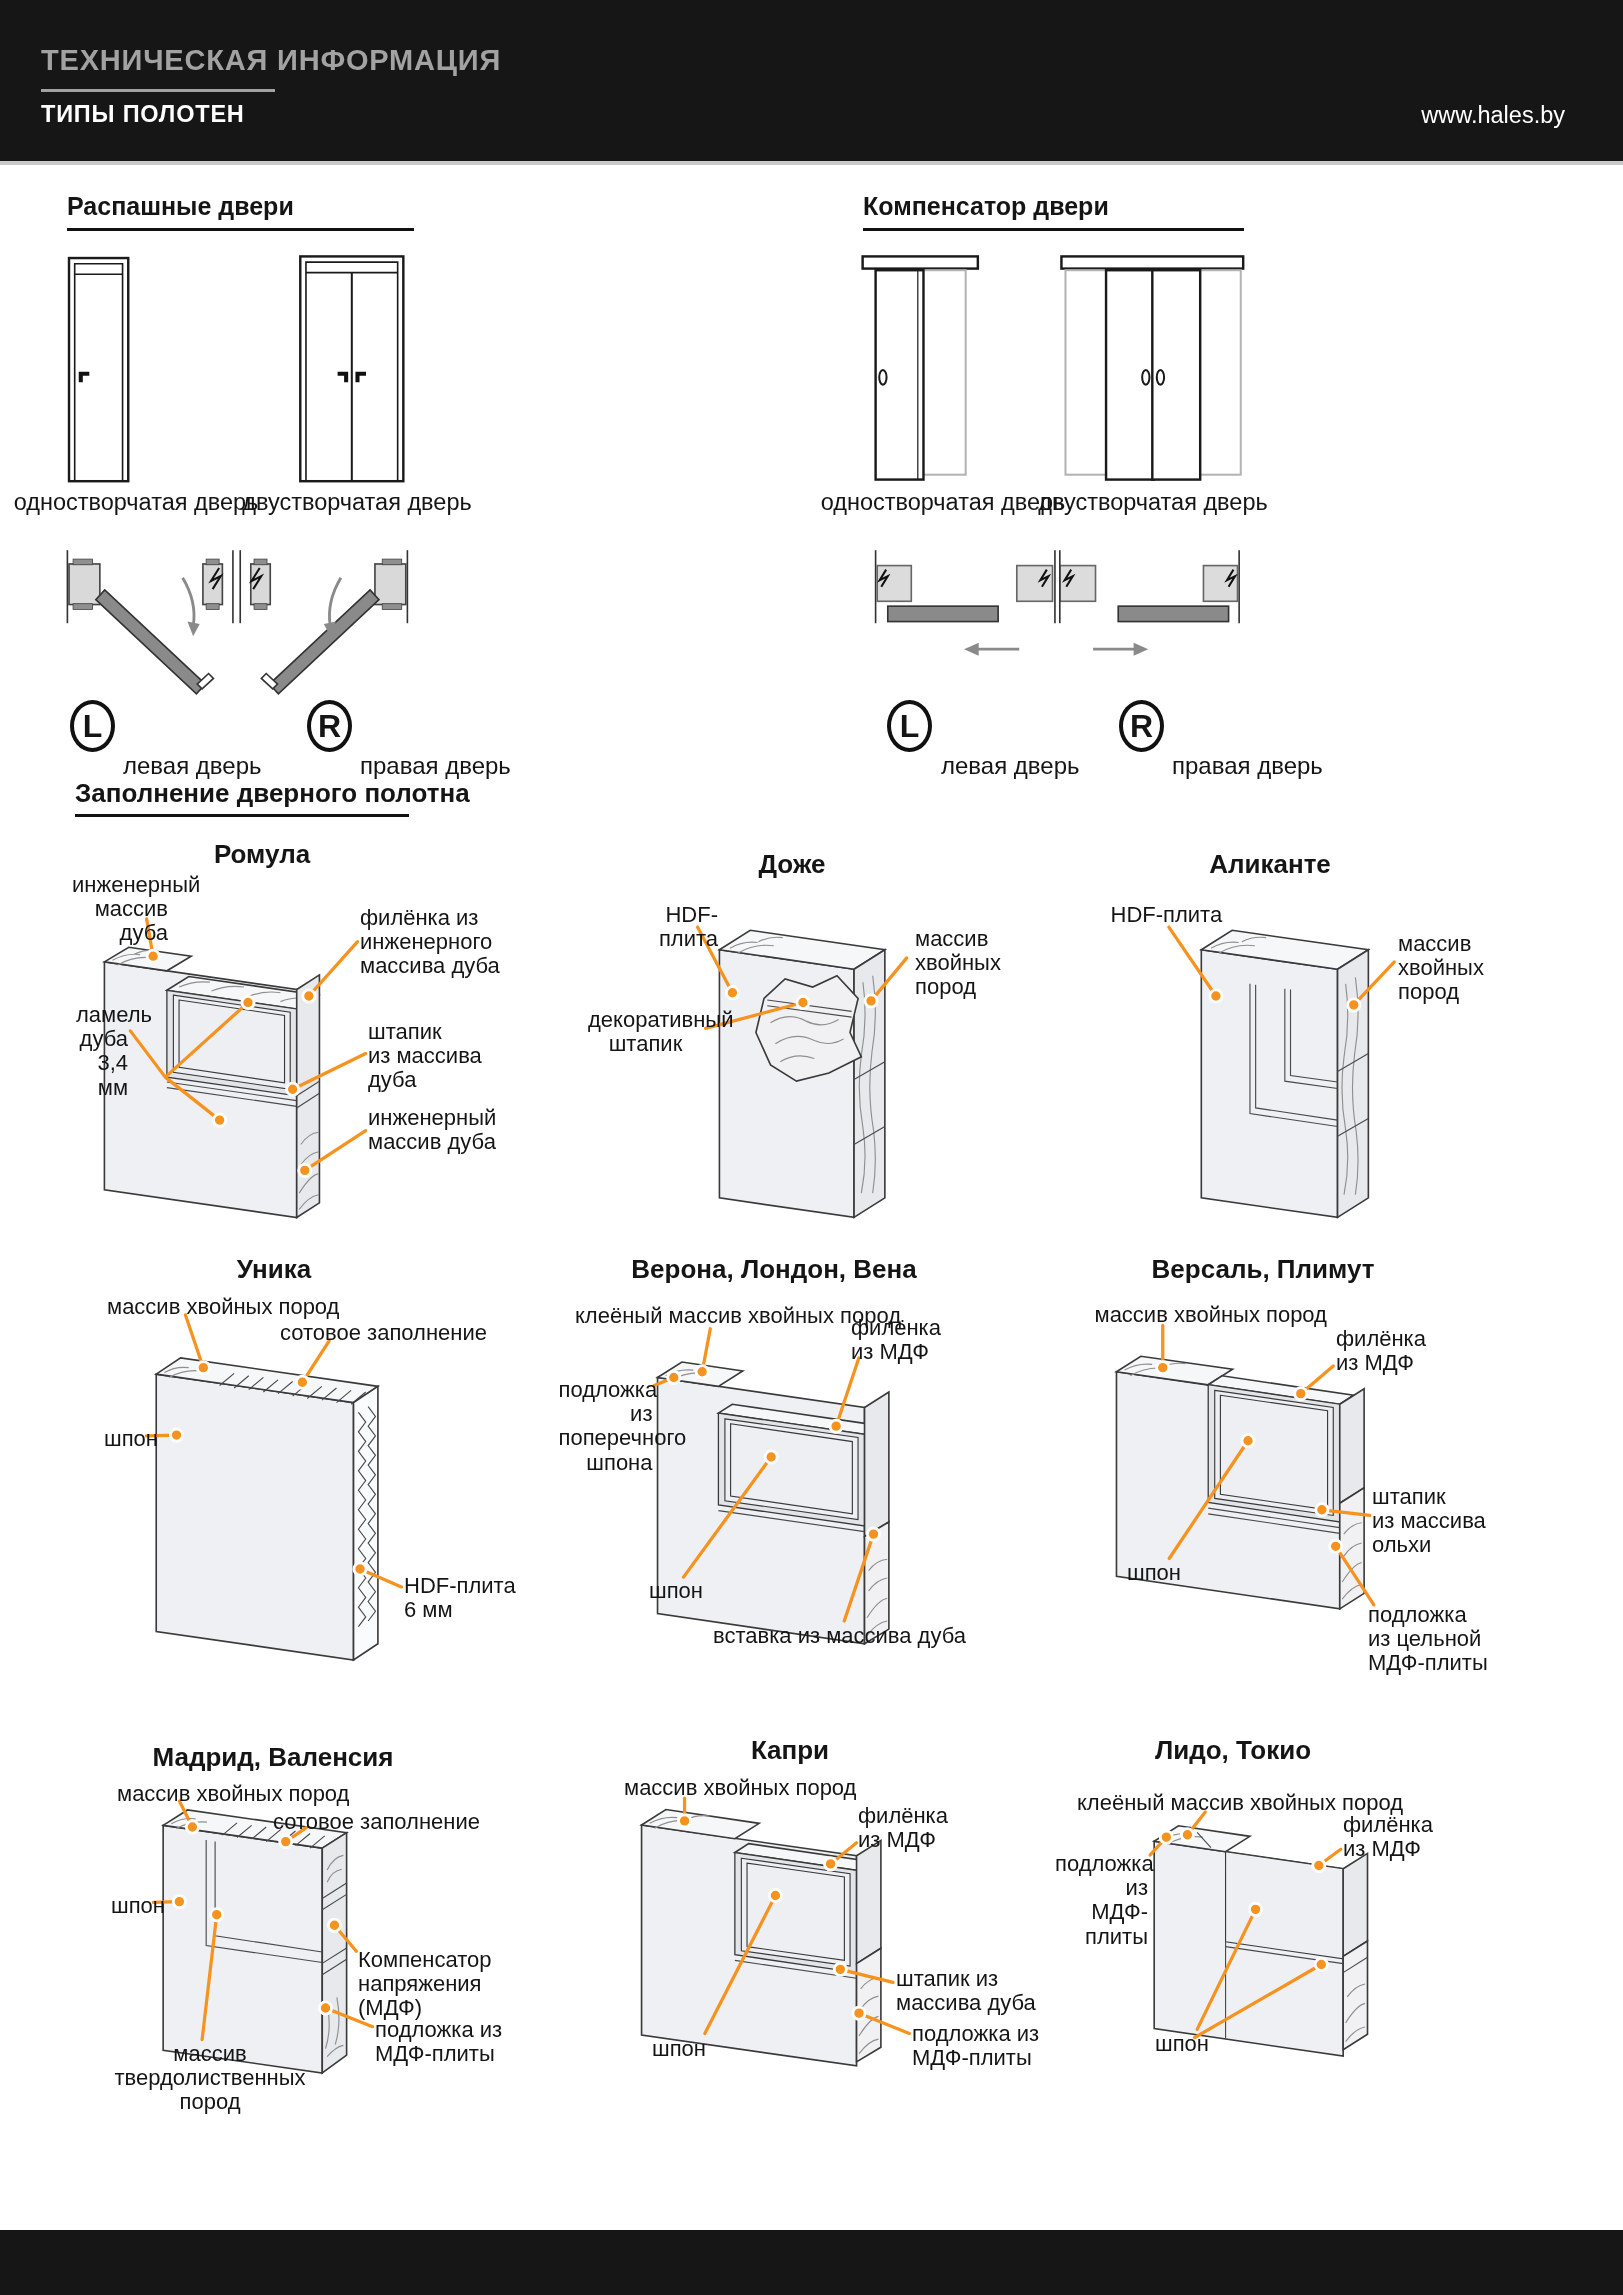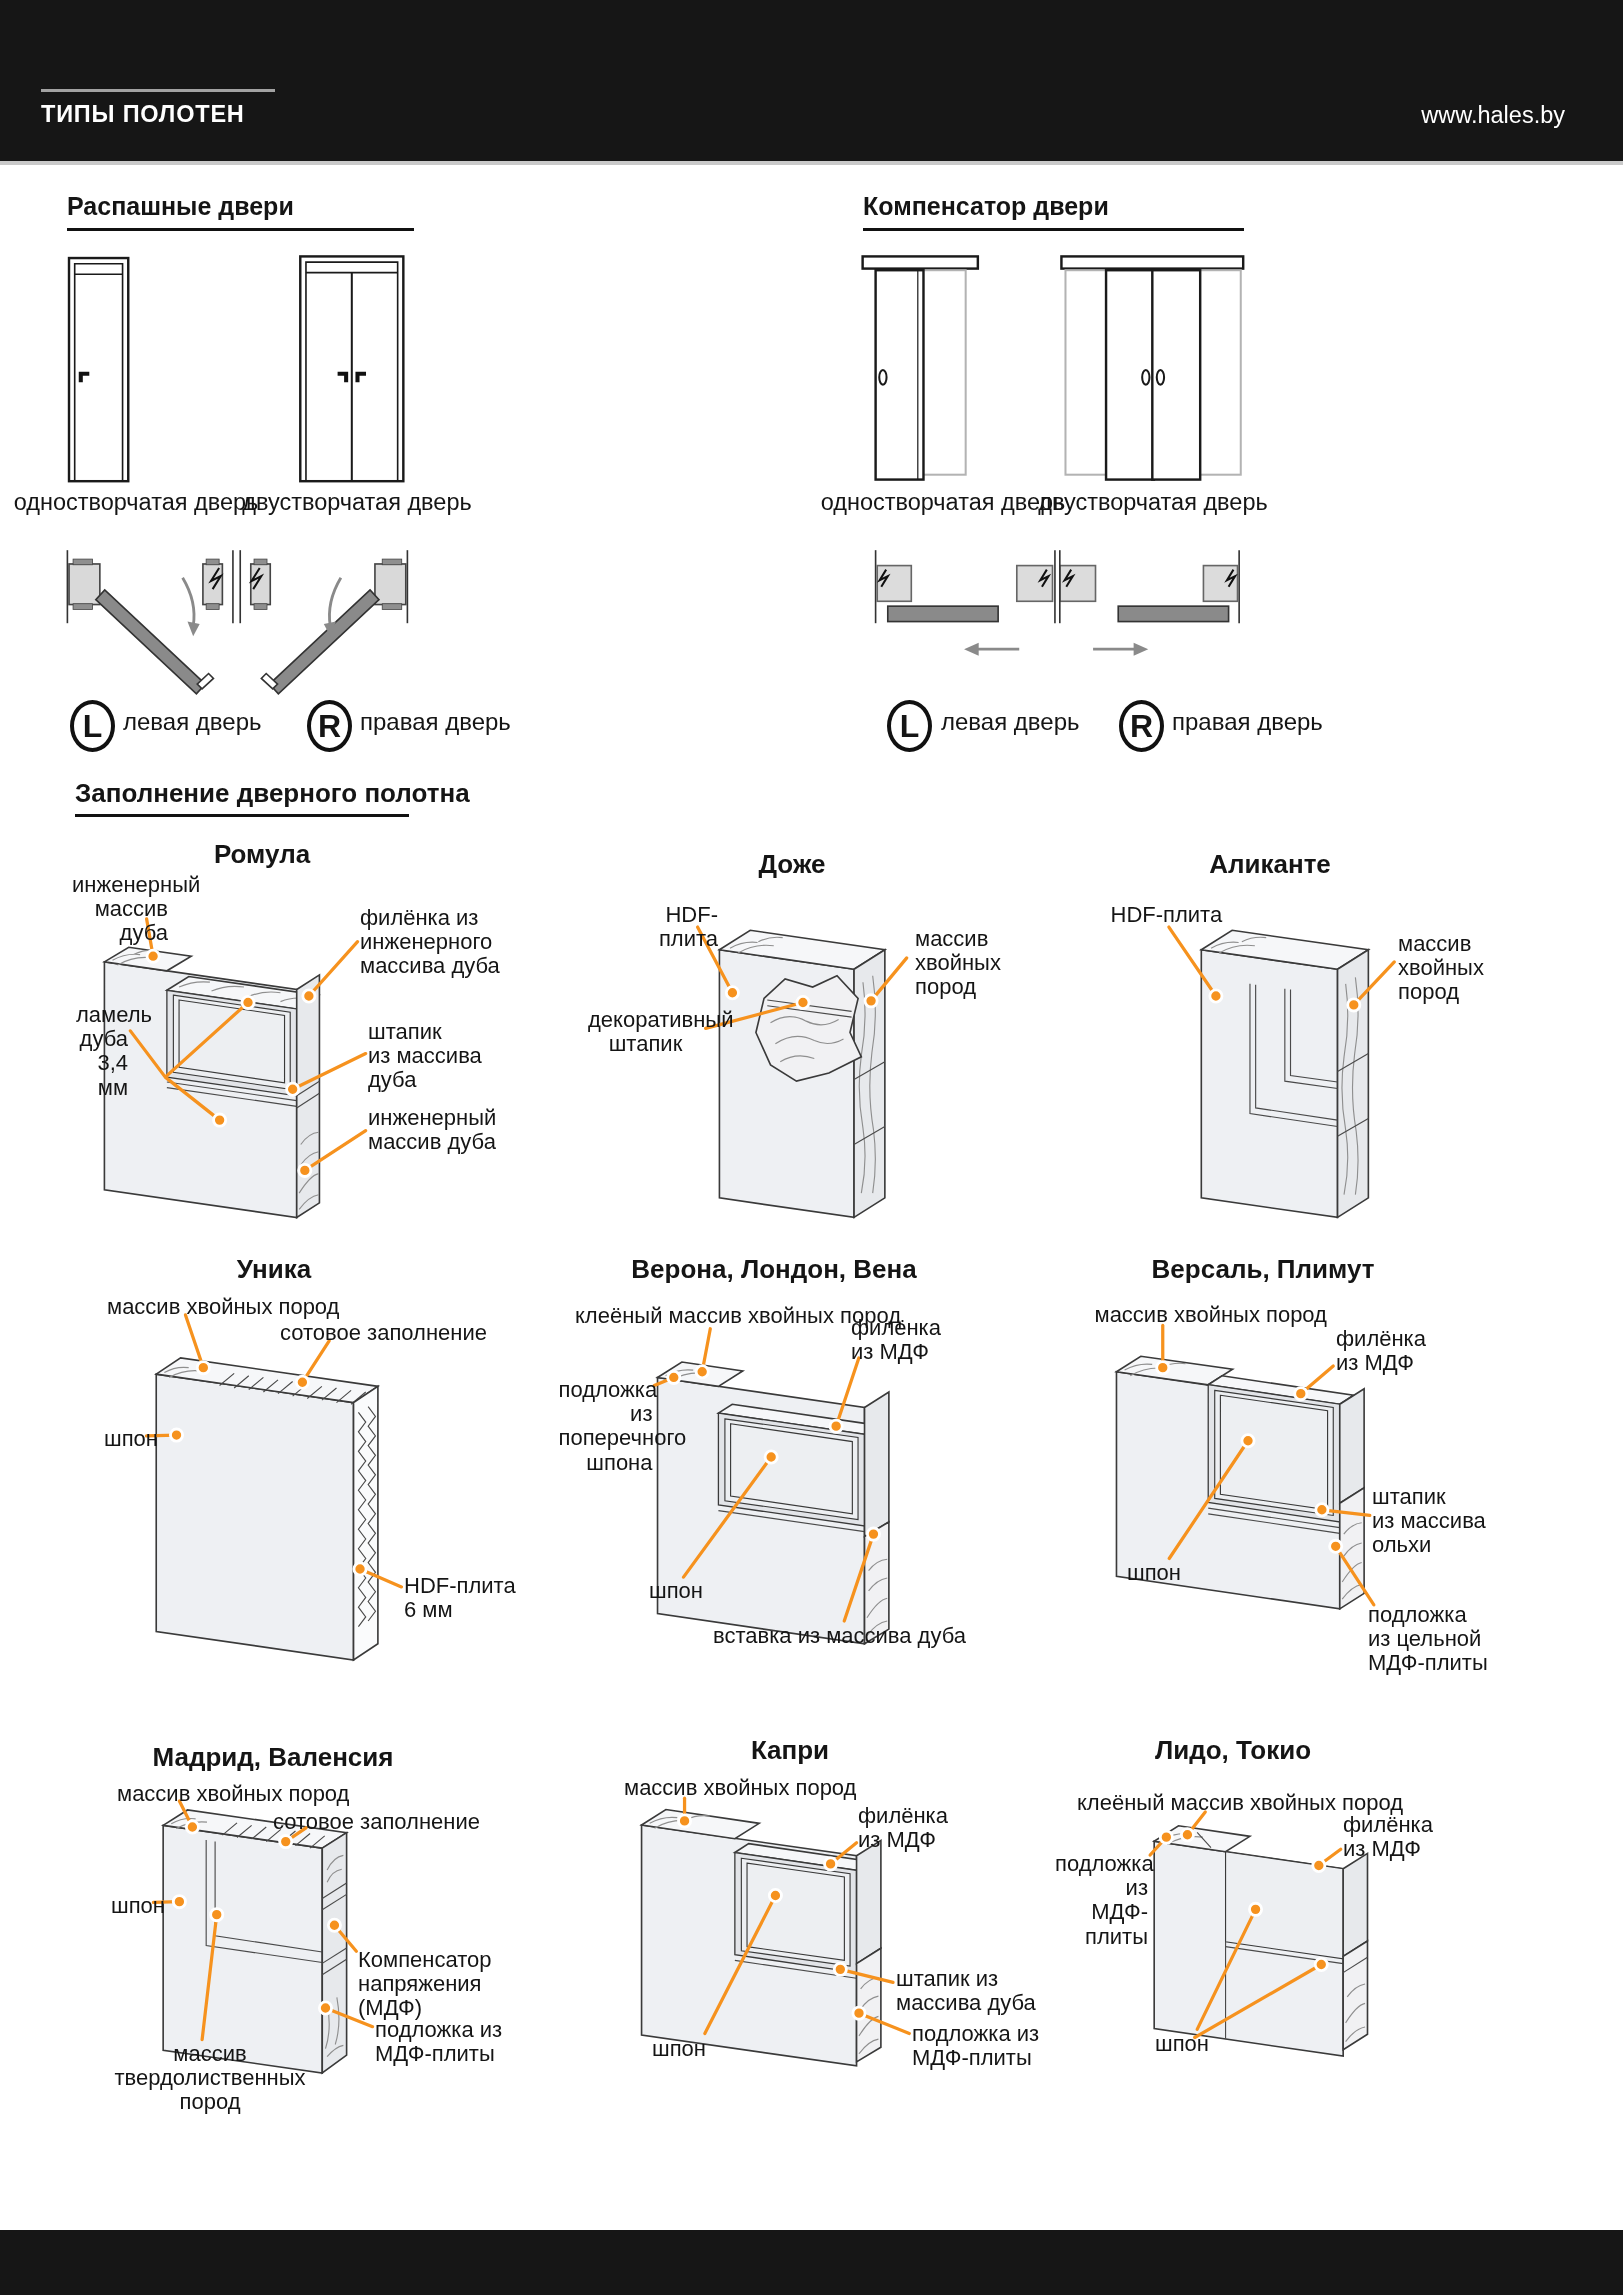--- a/index.html
+++ b/index.html
@@ -15,21 +15,21 @@
   .brand{font-size:49px;font-weight:bold;letter-spacing:7.3px;color:transparent;
          -webkit-text-stroke:2px #b5b5b5;line-height:1;margin-left:11.4px;}
   .site{position:absolute;right:58px;top:102px;font-size:23.5px;color:#fff;margin-left:8px;}
   
   .sec-title{position:absolute;font-size:25px;font-weight:bold;white-space:nowrap;}
   .rule{position:absolute;height:3.2px;background:#111;}
   
   .door-label{position:absolute;font-size:23.5px;white-space:nowrap;transform:translateX(-50%);}
   .mark{position:absolute;width:37px;height:44px;border:4px solid #111;border-radius:50%;
         display:flex;align-items:center;justify-content:center;font-size:32px;font-weight:bold;}
-  .mark-label{position:absolute;font-size:24px;white-space:nowrap;}
+  .mark-label{position:absolute;font-size:24px;white-space:nowrap;margin-top:44px;}
   
   .panel{position:absolute;}
   .ptitle{position:absolute;transform:translateX(-50%);font-size:26px;font-weight:bold;white-space:nowrap;}
   .art{position:absolute;left:0;top:0;}
   .lbl{position:absolute;font-size:22px;line-height:1.1;white-space:pre-line;}
   .p0{left:49px;top:828px;width:536px;height:426px}   .p0 .ptitle{left:213px;top:10.6px}
   .p1{left:584px;top:828px;width:519px;height:426px}  .p1 .ptitle{left:208px;top:21px}
   .p2{left:1104px;top:828px;width:519px;height:426px} .p2 .ptitle{left:166px;top:21px}
   .p3{left:49px;top:1254px;width:536px;height:475px}   .p3 .ptitle{left:225px;top:0px}
   .p4{left:552px;top:1254px;width:552px;height:475px}  .p4 .ptitle{left:222px;top:0px}
@@ -87,20 +87,21 @@
   svg .thin{stroke:#4a4a4a;stroke-width:1.4;fill:none;}
   svg .lead{stroke:#f6921e;stroke-width:4;fill:none;stroke-linecap:round;stroke-linejoin:round;}
   svg .dot{fill:#f6921e;stroke:#fff;stroke-width:3.5;}
 </style>
 </head>
 <body>
 
 <div class="page">
 
   <div class="header">
+    <div class="h-title">ТЕХНИЧЕСКАЯ ИНФОРМАЦИЯ</div>
     <div class="h-rule"></div>
     <div class="h-sub">ТИПЫ ПОЛОТЕН</div>
     <div class="site">www.hales.by</div>
   </div>
 
   <div class="sec-title" style="left:67px;top:192px">Распашные двери</div>
   <div class="rule" style="left:67px;top:228px;width:347px"></div>
   <div class="sec-title" style="left:863px;top:192px">Компенсатор двери</div>
   <div class="rule" style="left:863px;top:228px;width:381px"></div>
 

